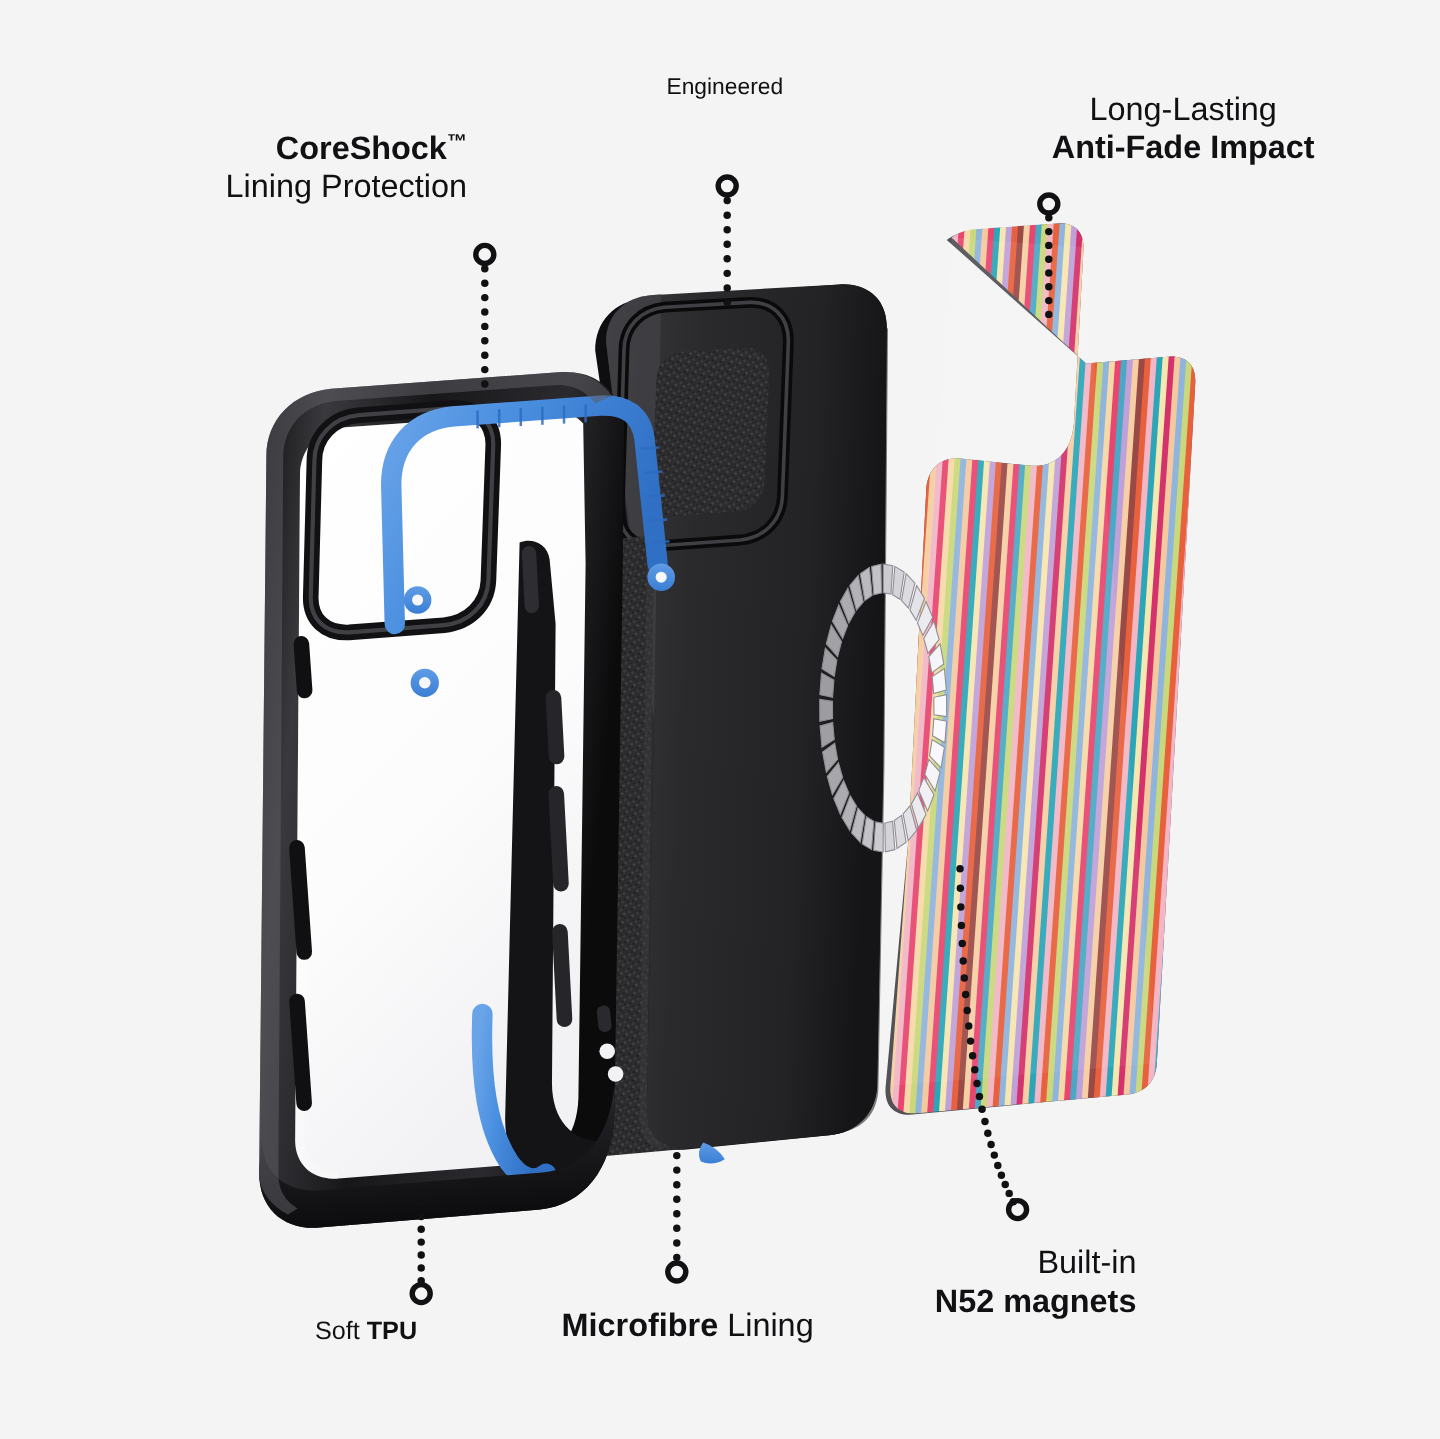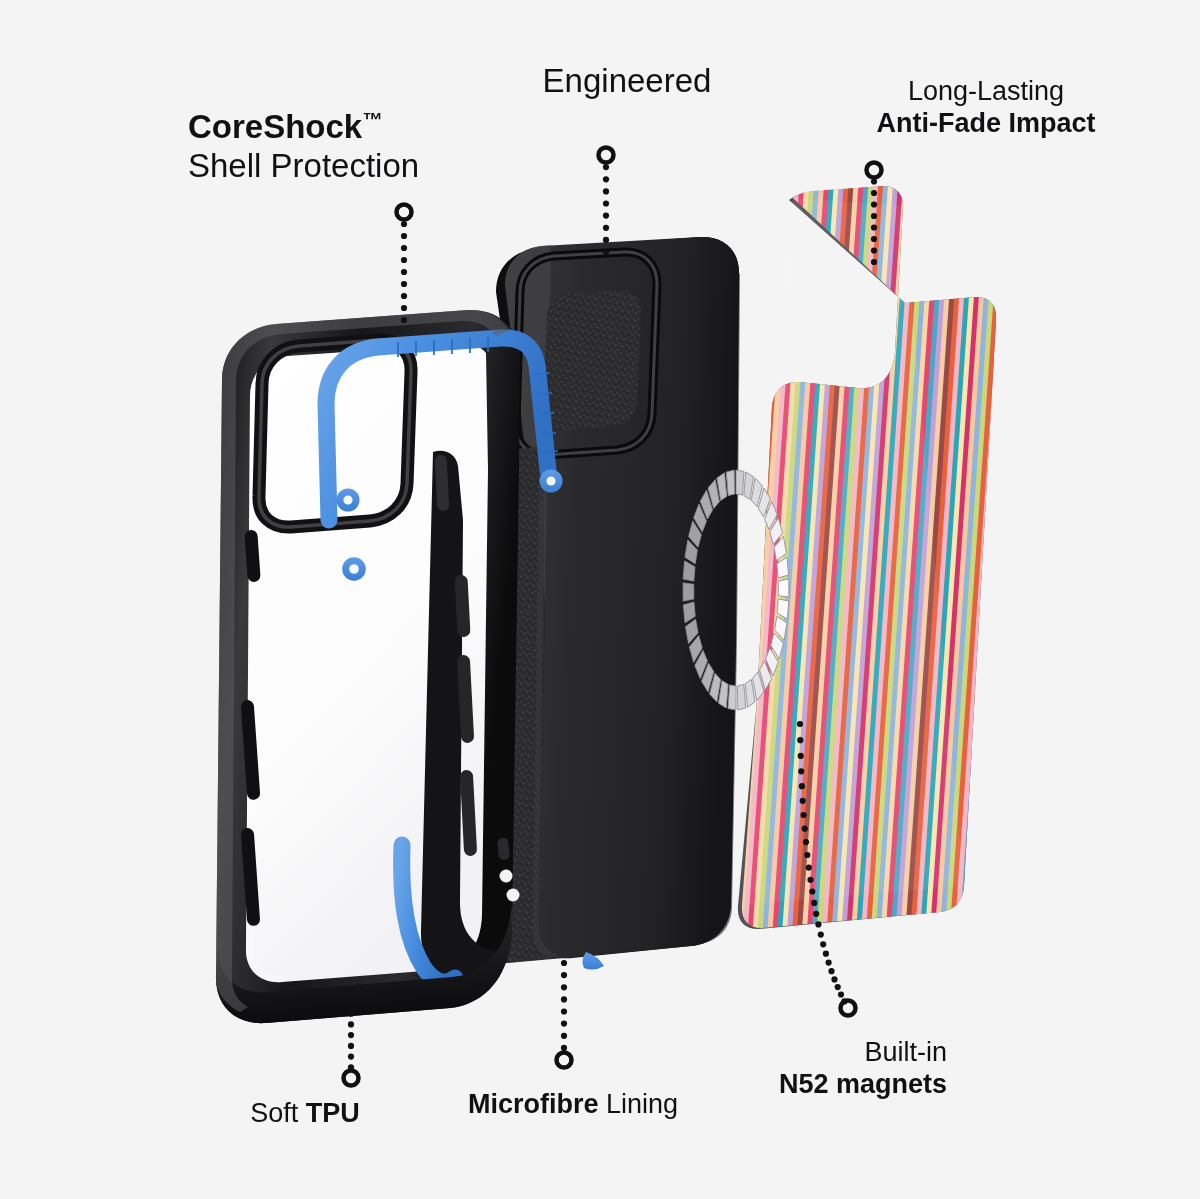--- a/index.html
+++ b/index.html
@@ -532,35 +532,35 @@
         <circle cx="828.6" cy="962.6" r="3.1" fill="#111113"></circle>
         <circle cx="831.5" cy="971.2" r="3.1" fill="#111113"></circle>
         <circle cx="834.5" cy="979.4" r="3.1" fill="#111113"></circle>
         <circle cx="837.7" cy="987.1" r="3.1" fill="#111113"></circle>
         <circle cx="841.0" cy="994.5" r="3.1" fill="#111113"></circle>
         <circle cx="844.4" cy="1001.4" r="3.1" fill="#111113"></circle>
         <circle cx="848.0" cy="1008.0" r="7.5" fill="none" stroke="#111113" stroke-width="4.50"></circle>
       </g>
   </svg>
 
-  <div class="callout" style="left:188px;top:108px;text-align:left;font-size:33px;">
+  <div class="callout" style="left:188px;top:108px;text-align:right;font-size:27px;">
     <span class="ln bold"><span>CoreShock</span><span class="tm">™</span></span>
-    <span class="ln reg">Shell Protection</span>
+    <span class="ln reg">Lining Protection</span>
   </div>
 
-  <div class="callout" style="left:627px;top:62px;transform:translateX(-50%);text-align:right;font-size:33px;">
+  <div class="callout" style="left:604px;top:62px;transform:translateX(-50%);text-align:right;font-size:19px;">
     <span class="ln reg">Engineered</span>
   </div>
 
   <div class="callout" style="left:986px;top:76px;transform:translateX(-50%);text-align:center;font-size:27px;">
     <span class="ln reg">Long-Lasting</span>
     <span class="ln bold">Anti-Fade Impact</span>
   </div>
 
-  <div class="callout" style="left:305px;top:1098px;transform:translateX(-50%);text-align:center;font-size:27px;">
+  <div class="callout" style="left:305px;top:1098px;transform:translateX(-50%);text-align:center;font-size:21px;">
     <span class="ln"><span class="reg">Soft </span><span class="bold">TPU</span></span>
   </div>
 
   <div class="callout" style="left:573px;top:1089px;transform:translateX(-50%);text-align:right;font-size:27px;">
     <span class="ln"><span class="bold">Microfibre</span><span class="reg"> Lining</span></span>
   </div>
 
   <div class="callout" style="left:863px;top:1037px;transform:translateX(-50%);text-align:right;font-size:27px;">
     <span class="ln reg">Built-in</span>
     <span class="ln bold">N52 magnets</span>

